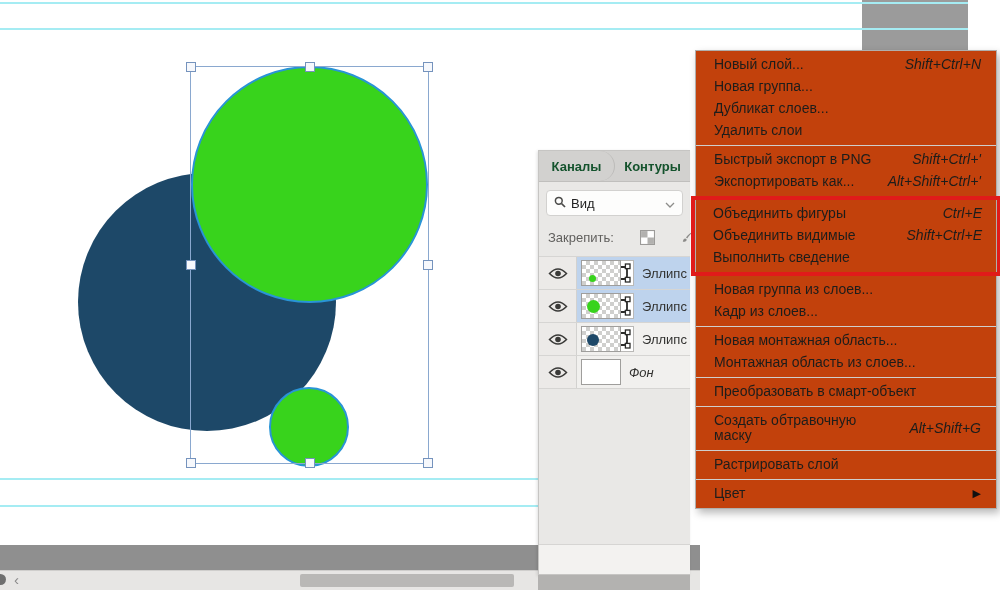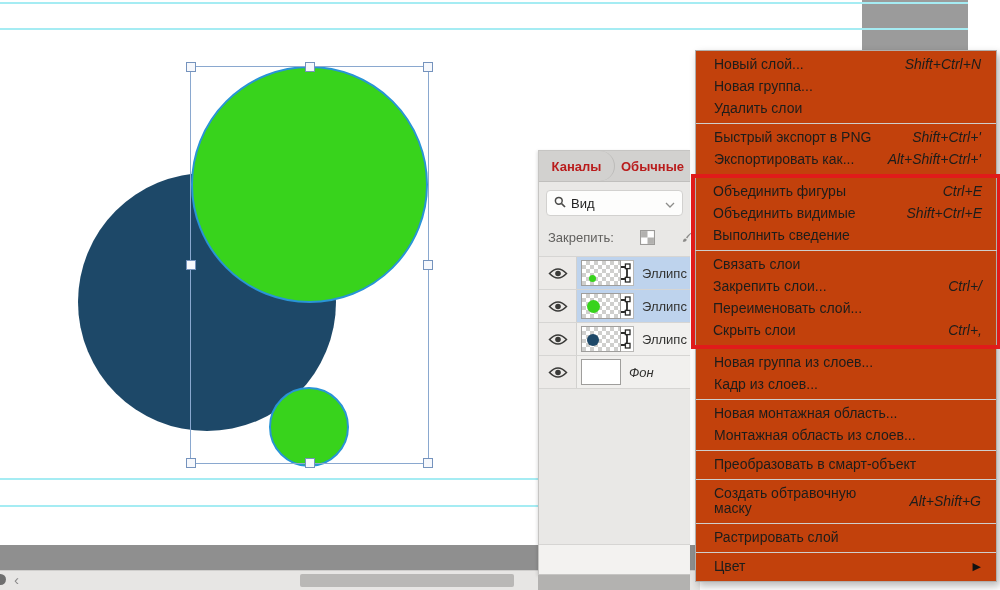--- a/index.html
+++ b/index.html
@@ -37,21 +37,21 @@
   .scroll-arrow { position:absolute; left:14px; top:0px; color:#8a8a8a; font-size:15px; line-height:18px; }
   .corner-dot { position:absolute; left:-5px; top:574px; width:11px; height:11px;
                 border-radius:50%; background:#6f6f6f; }
 
   
   .panel { position:absolute; left:538px; top:150px; width:152px; height:425px;
            background:#e9e8e6; border:1px solid #c6c5c3; border-right:none;
            box-shadow:-1px 1px 3px rgba(0,0,0,.12); }
   .ptabs { display:flex; height:31px; background:#d2d1cf; border-bottom:1px solid #c0bfbd; }
   .ptab  { flex:1; display:flex; align-items:center; justify-content:center;
-           font-size:13px; font-weight:600; color:#b91c1c;border-radius:15px; }
+           font-size:13px; font-weight:600; color:#14532d;border-radius:15px; }
   .ptab:first-child { border-right:1px solid #bcbbb9; }
   .pfield { display:flex; align-items:center; gap:5px; margin:8px 7px 0 7px; height:26px;
             background:#fdfdfc; border:1px solid #d2d1cf; border-radius:4px;
             padding:0 7px; font-size:13px; color:#222; }
   .pfield .chev { margin-left:auto; }
   .lockrow { display:flex; align-items:center; gap:26px; margin:9px 7px 0 9px; height:24px;
              font-size:13px; color:#605f5d; }
   .lockrow .licon { display:flex; align-items:center; }
 
   .llist { margin-top:7px; border-top:1px solid #d6d5d3; }
@@ -120,21 +120,21 @@
   <div class="pasteboard"></div>
   <div class="scrollstrip">
     <span class="scroll-arrow">‹</span>
     <div class="scroll-thumb"></div>
   </div>
   <div class="corner-dot"></div>
 
   <div class="panel">
     <div class="ptabs">
       <div class="ptab">Каналы</div>
-      <div class="ptab">Обычные</div>
+      <div class="ptab">Контуры</div>
     </div>
 
     <div class="pfield">
       <span class="licon">
         <svg width="12" height="12" viewBox="0 0 12 12">
             <circle cx="4.8" cy="4.8" r="3.4" fill="none" stroke="#4a4a48" stroke-width="1.5"></circle>
             <line x1="7.5" y1="7.5" x2="11" y2="11" stroke="#4a4a48" stroke-width="1.7"></line>
           </svg>
       </span>
       <span>Вид</span>
@@ -265,20 +265,24 @@
     <div class="grp">
       <div class="mi">
         <span class="mi-label">Новый слой...</span>
         <span class="mi-sc">Shift+Ctrl+N</span>
       </div>
       <div class="mi">
         <span class="mi-label">Новая группа...</span>
         <span class="mi-sc"></span>
       </div>
       <div class="mi">
+        <span class="mi-label">Дубликат слоев...</span>
+        <span class="mi-sc"></span>
+      </div>
+      <div class="mi">
         <span class="mi-label">Удалить слои</span>
         <span class="mi-sc"></span>
       </div>
     </div>
 
     <div class="grp">
       <div class="mi">
         <span class="mi-label">Быстрый экспорт в PNG</span>
         <span class="mi-sc">Shift+Ctrl+'</span>
       </div>
@@ -296,38 +300,20 @@
         </div>
         <div class="mi">
           <span class="mi-label">Объединить видимые</span>
           <span class="mi-sc">Shift+Ctrl+E</span>
         </div>
         <div class="mi">
           <span class="mi-label">Выполнить сведение</span>
           <span class="mi-sc"></span>
         </div>
       </div>
-      <div class="grp">
-        <div class="mi">
-          <span class="mi-label">Связать слои</span>
-          <span class="mi-sc"></span>
-        </div>
-        <div class="mi">
-          <span class="mi-label">Закрепить слои...</span>
-          <span class="mi-sc">Ctrl+/</span>
-        </div>
-        <div class="mi">
-          <span class="mi-label">Переименовать слой...</span>
-          <span class="mi-sc"></span>
-        </div>
-        <div class="mi">
-          <span class="mi-label">Скрыть слои</span>
-          <span class="mi-sc">Ctrl+,</span>
-        </div>
-      </div>
     </div>
 
     <div class="grp">
       <div class="mi">
         <span class="mi-label">Новая группа из слоев...</span>
         <span class="mi-sc"></span>
       </div>
       <div class="mi">
         <span class="mi-label">Кадр из слоев...</span>
         <span class="mi-sc"></span>

